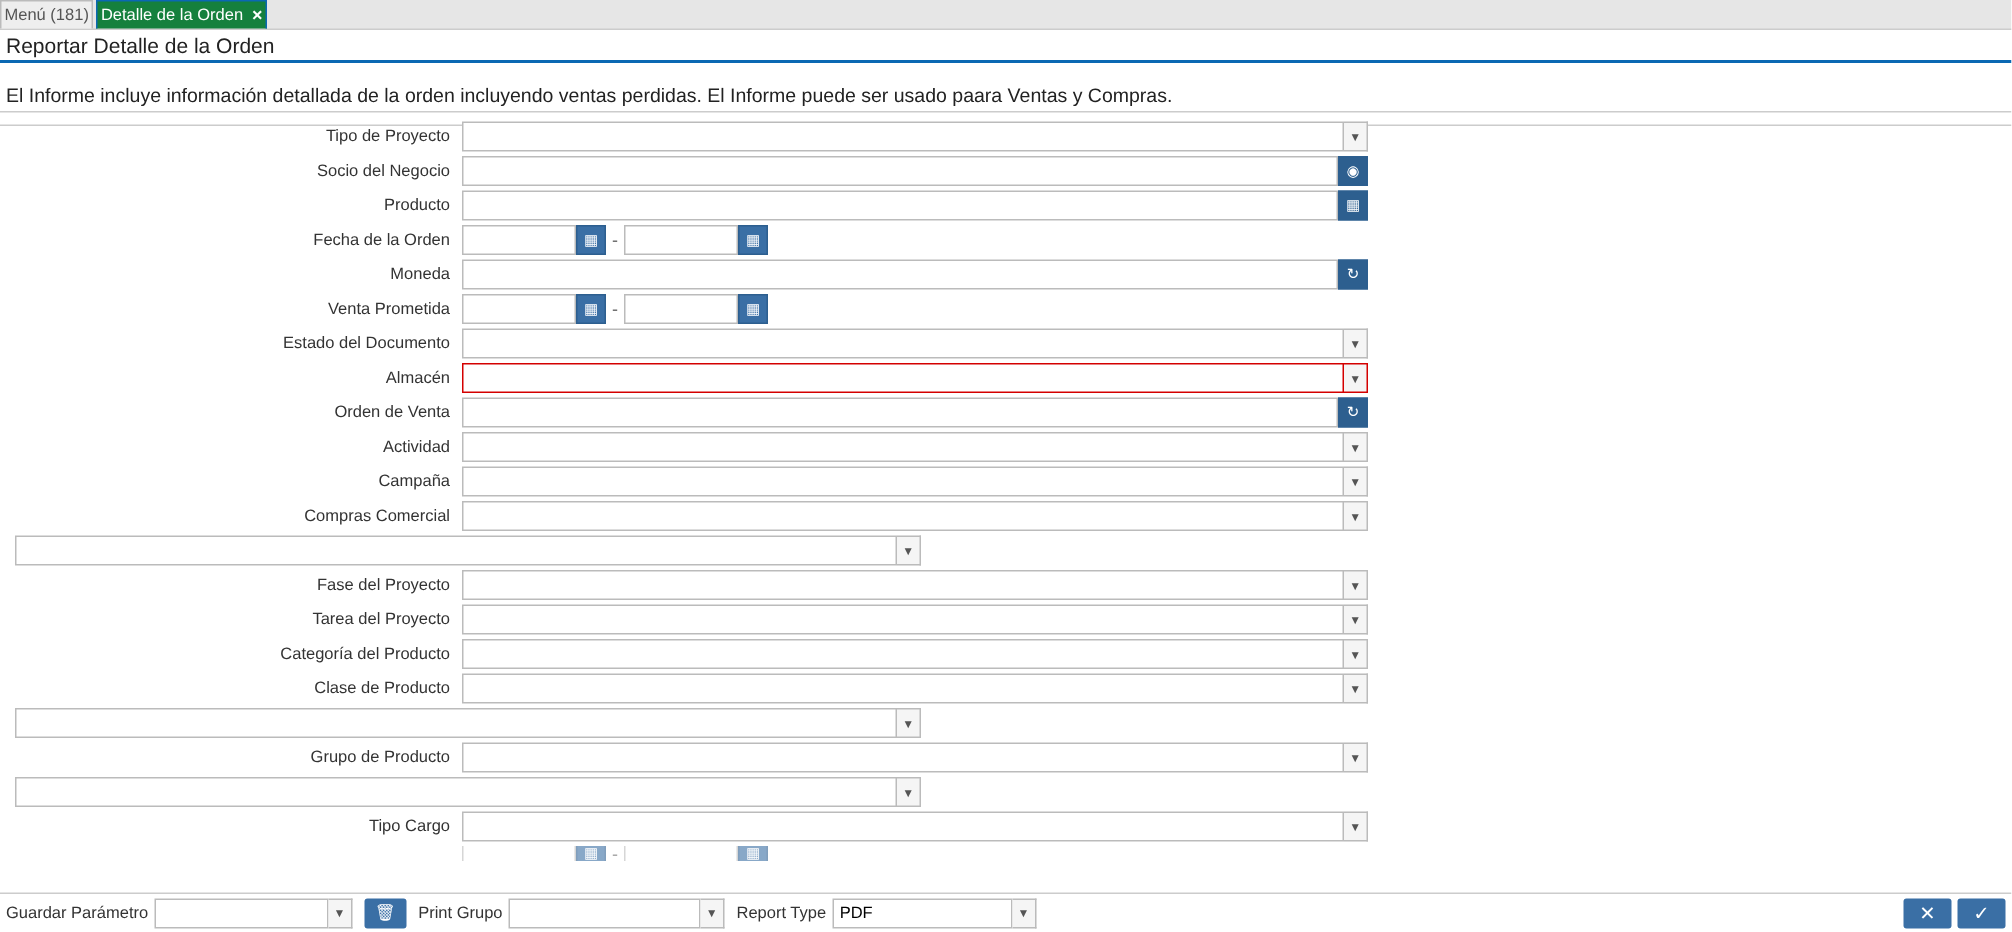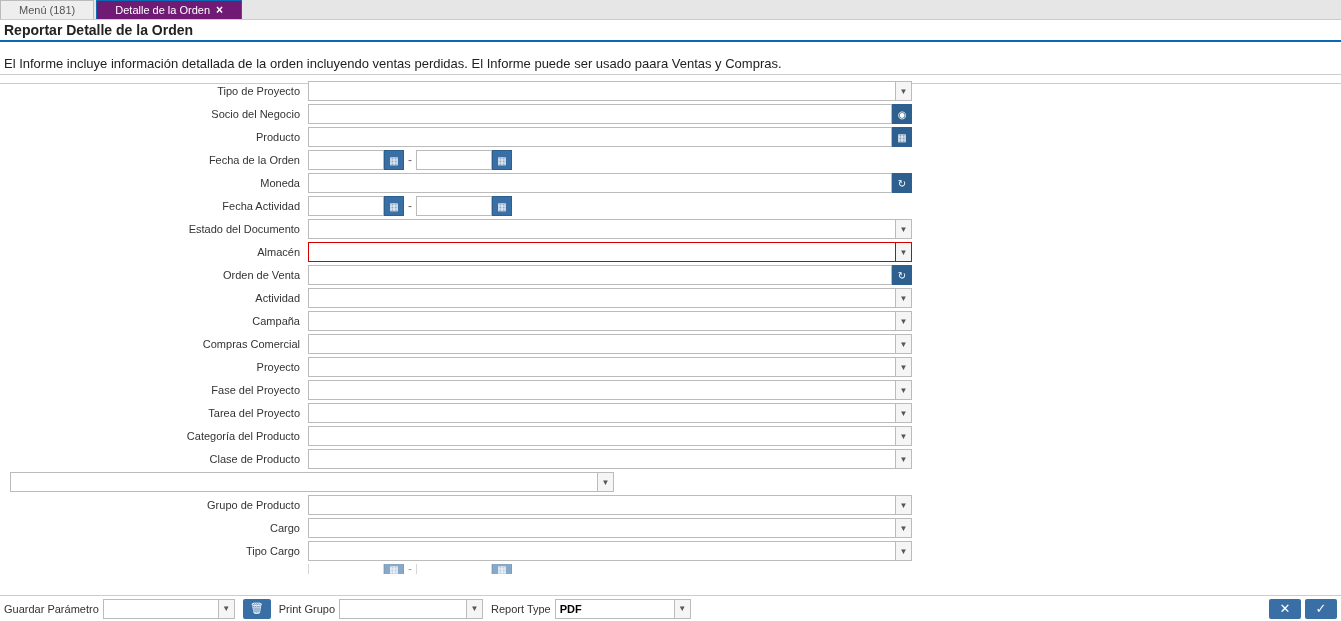--- a/index.html
+++ b/index.html
@@ -1,25 +1,25 @@
 <!DOCTYPE html>
 <html><head>
 <meta charset="utf-8">
 <style>
 * { box-sizing: border-box; margin: 0; padding: 0; }
 body { font-family: Arial, Helvetica, sans-serif; font-size: 12px; color: #333; background: #fff; width: 1341px; height: 621px; overflow: hidden; position: relative; }
 
 
 .tabbar { background: #e6e6e6; height: 20px; display: flex; align-items: stretch; border-bottom: 1px solid #ccc; }
-.tab { padding: 2px 18px; border: 1px solid #bbb; border-bottom: none; background: #eee; color: #555; display: flex; align-items: center; font-size: 11px; margin-right: 2px; position: relative; }
-.tab.active { background: #701a75; color: #fff; border-color: #0b68b3; }
+.tab { padding: 2px 2px; border: 1px solid #bbb; border-bottom: none; background: #eee; color: #555; display: flex; align-items: center; font-size: 11px; margin-right: 2px; position: relative; }
+.tab.active { background: #15803d; color: #fff; border-color: #0b68b3; }
 .tab .close { margin-left: 6px; font-weight: bold; cursor: pointer; font-size: 12px; }
 
 
-.title { font-weight: bold; font-size: 14px; padding: 2px 4px; border-bottom: 2px solid #0b68b3; color: #222; }
+.title { font-weight: normal; font-size: 14px; padding: 2px 4px; border-bottom: 2px solid #0b68b3; color: #222; }
 .subtitle { padding: 14px 4px 12px 4px; font-size: 13px; color: #222; border-bottom: 1px solid #ccc; }
 
 
 .form-wrapper { position: absolute; top: 74px; left: 0; right: 0; bottom: 26px; overflow-y: auto; border-top: 1px solid #ccc; }
 .form { padding: 6px 10px 10px 10px; }
 
 .row { display: flex; align-items: center; margin-bottom: 3px; }
 .lbl { width: 298px; text-align: right; padding-right: 8px; font-size: 11px; color: #333; }
 .ctrl { flex: 1; display: flex; align-items: center; max-width: 604px; }
 
@@ -39,21 +39,21 @@
 .row.error .dd-arrow { border-width: 1.5px; border-left: none; }
 
 .chk { width: 14px; height: 14px; margin-right: 6px; }
 
 
 .bottombar { position: absolute; bottom: 0; left: 0; right: 0; height: 26px; border-top: 1px solid #ccc; background: #fff; display: flex; align-items: center; padding: 2px 4px; font-size: 11px; }
 .bottombar .lbl2 { margin-right: 4px; }
 .bottombar .inp { height: 20px; }
 .bottombar .sel { width: 116px; }
 .bottombar .sel2 { width: 128px; }
-.bottombar .sel3 { width: 120px; font-weight: bold; }
+.bottombar .sel3 { width: 120px; }
 .bottombar .spacer { flex: 1; }
 .action-btn { width: 32px; height: 20px; background: #3a6fa5; color: #fff; display: flex; align-items: center; justify-content: center; border: none; margin-left: 4px; cursor: pointer; font-size: 13px; border-radius: 2px; }
 .bottombar .btn-del { width: 28px; height: 20px; background: #3a6fa5; color: #fff; display: flex; align-items: center; justify-content: center; border: none; margin: 0 8px; cursor: pointer; font-size: 11px; border-radius: 2px; }
 
 
 .form-wrapper::-webkit-scrollbar { width: 16px; }
 .form-wrapper::-webkit-scrollbar-track { background: #f0f0f0; }
 .form-wrapper::-webkit-scrollbar-thumb { background: #c0c0c0; }
 
 
@@ -115,21 +115,21 @@
 
   <div class="row">
     <div class="lbl">Moneda</div>
     <div class="ctrl">
       <input class="inp wide" style="">
       <div class="btn-icon">↻</div>
     </div>
   </div>
 
   <div class="row">
-    <div class="lbl">Fecha Actividad</div>
+    <div class="lbl">Venta Prometida</div>
     <div class="ctrl" style="max-width:none;">
       <input class="inp date" style="width: 76px;">
       <div class="btn-icon light">▦</div>
       <span class="sep">-</span>
       <input class="inp date" style="width: 76px;">
       <div class="btn-icon light">▦</div>
     </div>
   </div>
 
   <div class="row">
@@ -174,21 +174,20 @@
 
   <div class="row">
     <div class="lbl">Compras Comercial</div>
     <div class="ctrl">
       <input class="inp wide" style="">
       <div class="dd-arrow">▼</div>
     </div>
   </div>
 
   <div class="row">
-    <div class="lbl">Proyecto</div>
     <div class="ctrl">
       <input class="inp wide" style="">
       <div class="dd-arrow">▼</div>
     </div>
   </div>
 
   <div class="row">
     <div class="lbl">Fase del Proyecto</div>
     <div class="ctrl">
       <input class="inp wide" style="">
@@ -229,21 +228,20 @@
 
   <div class="row">
     <div class="lbl">Grupo de Producto</div>
     <div class="ctrl">
       <input class="inp wide" style="">
       <div class="dd-arrow">▼</div>
     </div>
   </div>
 
   <div class="row">
-    <div class="lbl">Cargo</div>
     <div class="ctrl">
       <input class="inp wide" style="">
       <div class="dd-arrow">▼</div>
     </div>
   </div>
 
   <div class="row">
     <div class="lbl">Tipo Cargo</div>
     <div class="ctrl">
       <input class="inp wide" style="">

